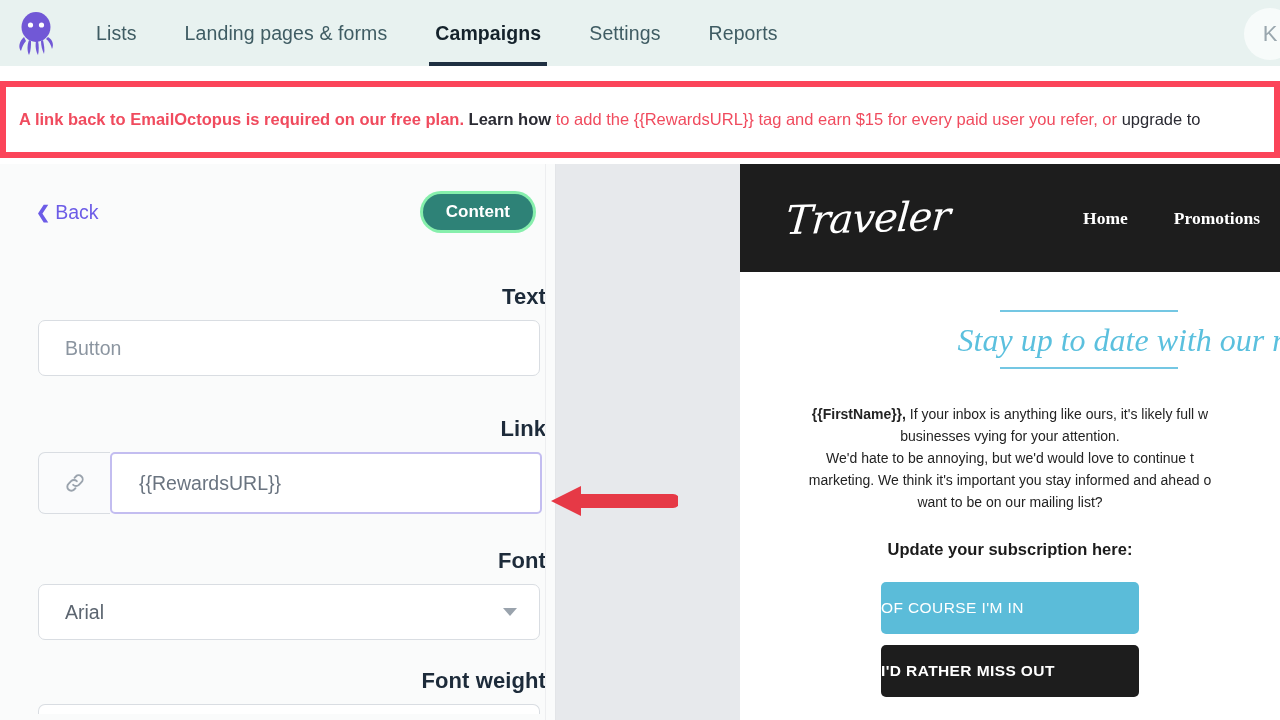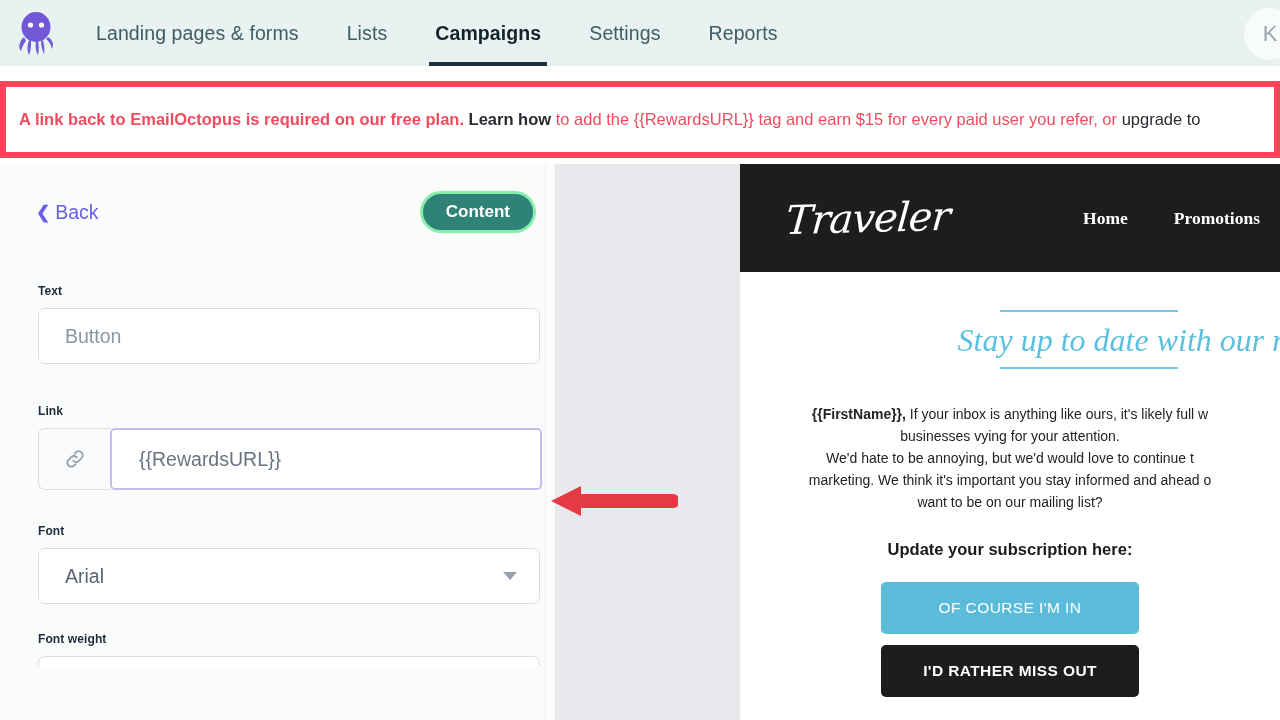--- a/index.html
+++ b/index.html
@@ -184,25 +184,26 @@
     color: #ffffff;
     font-weight: 700;
   }
 
   .fields {
     position: absolute;
     left: 0; top: 96px;
     width: 546px;
   }
   .field-label {
-    font-size: 12px;
+    font-size: 22px;
     font-weight: 700;
     color: #1d2b3a;
     margin: 0 0 10px 38px;
     letter-spacing: .1px;
+    text-align: right;
   }
   .input-box {
     margin: 0 0 0 38px;
     width: 502px;
     height: 56px;
     background: #ffffff;
     border: 1px solid #d9dde2;
     border-radius: 7px;
     display: flex;
     align-items: center;
@@ -387,21 +388,20 @@
     flex-direction: column;
     align-items: center;
     gap: 11px;
   }
   .cta {
     width: 258px;
     height: 52px;
     border-radius: 5px;
     display: flex;
     align-items: center;
-    justify-content: center;
     font-size: 15.5px;
     letter-spacing: .4px;
     cursor: pointer;
     white-space: nowrap;
   }
   .cta-primary { background: #5bbcd9; color: #ffffff; }
   .cta-secondary { background: #1d1d1d; color: #ffffff; font-weight: 700; }
 
   
   .arrow {
@@ -427,24 +427,24 @@
         <path d="M9 27 C4 31, 3 38, 6 41 C7 38, 8 34, 11 31 Z" fill="#7158d6"></path>
         <path d="M14 30 C12 35, 12 41, 14 45 C16 41, 16 35, 16 31 Z" fill="#7158d6"></path>
         <path d="M21 31 C20 36, 21 42, 23 45 C24 41, 24 35, 23 31 Z" fill="#7158d6"></path>
         <path d="M28 30 C29 35, 30 40, 29 44 C27 40, 26 35, 26 31 Z" fill="#7158d6"></path>
         <path d="M33 27 C38 30, 39 35, 37 39 C36 35, 34 31, 31 29 Z" fill="#7158d6"></path>
       </svg>
     </div>
 
     <div class="nav-links">
       <div class="nav-link">
+        <span>Lists</span>
+      </div>
+      <div class="nav-link">
         <span>Landing pages &amp; forms</span>
-      </div>
-      <div class="nav-link">
-        <span>Lists</span>
       </div>
       <div class="nav-link active">
         <span>Campaigns</span>
       </div>
       <div class="nav-link">
         <span>Settings</span>
       </div>
       <div class="nav-link">
         <span>Reports</span>
       </div>

